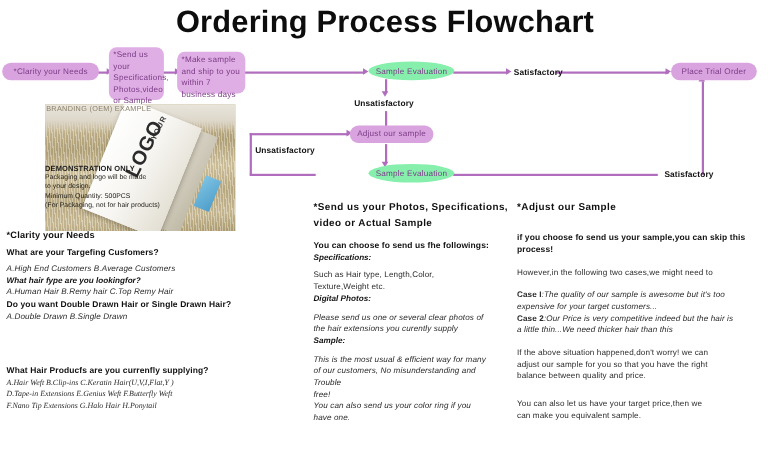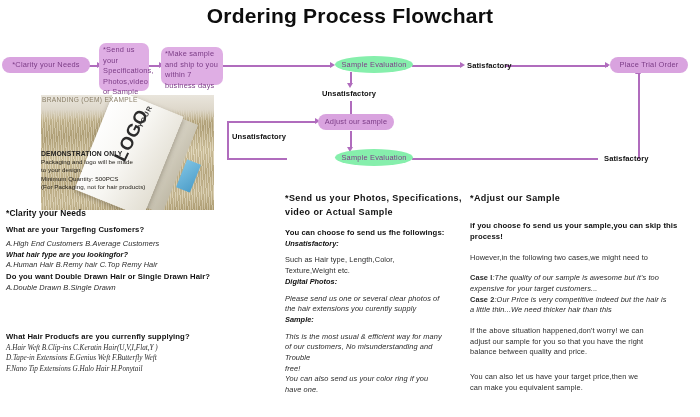--- a/index.html
+++ b/index.html
@@ -11,21 +11,21 @@
     color:#111;
     overflow:hidden;
     position:relative;
   }
   #page { position:relative; width:700px; height:417px; }
 
   
   .title {
     position:absolute; left:0; top:4px; width:700px;
     text-align:center;
-    font-size:21px; font-weight:bold; letter-spacing:0.2px;
+    font-size:28px; font-weight:bold; letter-spacing:0.2px;
     color:#0d0d0d;
   }
 
   
   .flow { position:absolute; left:0; top:44px; width:700px; height:130px; }
   .node {
     position:absolute;
     background:#dfaee4;
     color:#7a3b85;
     font-size:7.4px;
@@ -115,21 +115,21 @@
     font-size:6.2px; color:#23201a; line-height:8.4px; letter-spacing:0.05px;
   }
 
   
   .col { position:absolute; }
   .c1 { left:6px;   top:207px; width:272px; }
   .c2 { left:285px; top:182px; width:178px; }
   .c3 { left:470px; top:182px; width:226px; }
 
   .h-bold   { font-size:8.4px; font-weight:bold; color:#111; line-height:12.5px; letter-spacing:0.15px; }
-  .h-big    { font-size:9px;  font-weight:bold; color:#111; line-height:13.5px; letter-spacing:0.4px;margin-top:10px; }
+  .h-big    { font-size:9px;  font-weight:bold; color:#111; line-height:13.5px; letter-spacing:0.4px; }
   .sub-b    { font-size:7.7px; font-weight:bold; color:#111; line-height:11.6px; letter-spacing:0.1px; }
   .it       { font-size:7.4px; font-style:italic; color:#2a2a2a; line-height:10.6px; letter-spacing:0.1px; }
   .it-b     { font-size:7.4px; font-style:italic; font-weight:bold; color:#111; line-height:10.8px; }
   .pl       { font-size:7.4px; color:#2b2b2b; line-height:10.8px; letter-spacing:0.1px; }
   .ser      { font-family:"Liberation Serif", serif; font-size:7.2px; font-style:italic; color:#2a2a2a; line-height:10.4px; }
   .gap4 { height:4px; }
   .gap6 { height:6px; }
   .gap8 { height:8px; }
   .gap10 { height:10px; }
   .gap14 { height:14px; }
@@ -243,21 +243,21 @@
     <div class="sub-b">What Hair Producfs are you currenfly supplying?</div>
     <div class="ser">A.Hair Weft  B.Clip-ins  C.Keratin Hair(U,V,I,Flat,Y )</div>
     <div class="ser">D.Tape-in Extensions  E.Genius Weft   F.Butterfly Weft</div>
     <div class="ser">F.Nano Tip Extensions  G.Halo Hair   H.Ponytail</div>
   </div>
 
   <div class="col c2">
     <div class="h-big">*Send  us  your  Photos, Specifications, video  or   Actual Sample</div>
     <div class="gap8"></div>
     <div class="sub-b">You can choose fo send us fhe followings:</div>
-    <div class="it-b">Unsatisfactory:</div>
+    <div class="it-b">Specifications:</div>
     <div class="gap6"></div>
     <div class="pl">Such as Hair type,  Length,Color,</div>
     <div class="pl">Texture,Weight etc.</div>
     <div class="it-b">Digital Photos:</div>
     <div class="gap6"></div>
     <div class="it">Please send us one or several clear photos of</div>
     <div class="it">the hair extensions you  curently supply</div>
     <div class="it-b">Sample:</div>
     <div class="gap6"></div>
     <div class="it">This is the most usual &amp; efficient way for many</div>

